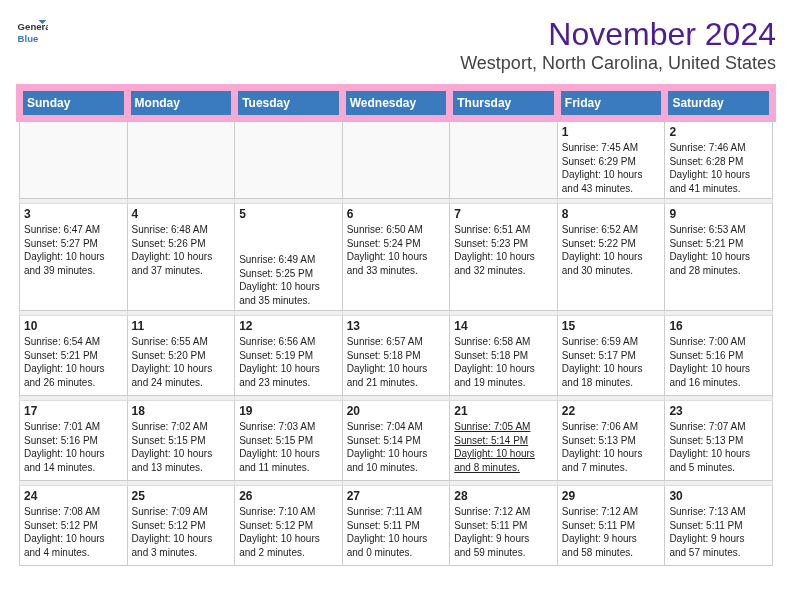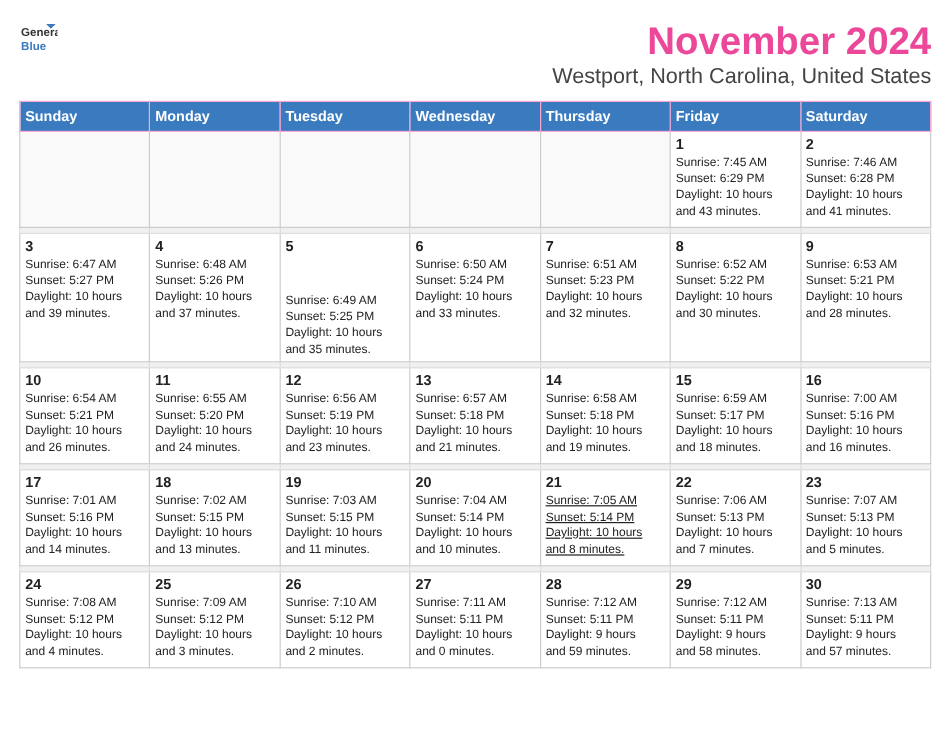--- a/index.html
+++ b/index.html
@@ -23,40 +23,40 @@
     }
     .logo-icon {
       width: 32px;
       height: 32px;
     }
     .title-area {
       text-align: right;
     }
     .month-title {
       font-size: 32px;
-      font-weight: bold;
-      color: #ec4899;
+      font-weight: normal;
+      color: #4c1d95;
     }
     .location-title {
       font-size: 18px;
       color: #444;
     }
     .calendar {
       width: 100%;
       border-collapse: collapse;
       table-layout: fixed;
     }
     .calendar th {
       background: #3a7abf;
       color: #fff;
       font-size: 12px;
       font-weight: bold;
       padding: 5px 4px;
       text-align: left;
-      border: 1px solid #f9a8d4;
+      border: 7px solid #f9a8d4;
     }
     .calendar td {
       border: 1px solid #ccc;
       vertical-align: top;
       padding: 3px 4px;
       font-size: 10px;
       color: #222;
       background: #fff;
       height: 80px;
       width: 14.28%;

